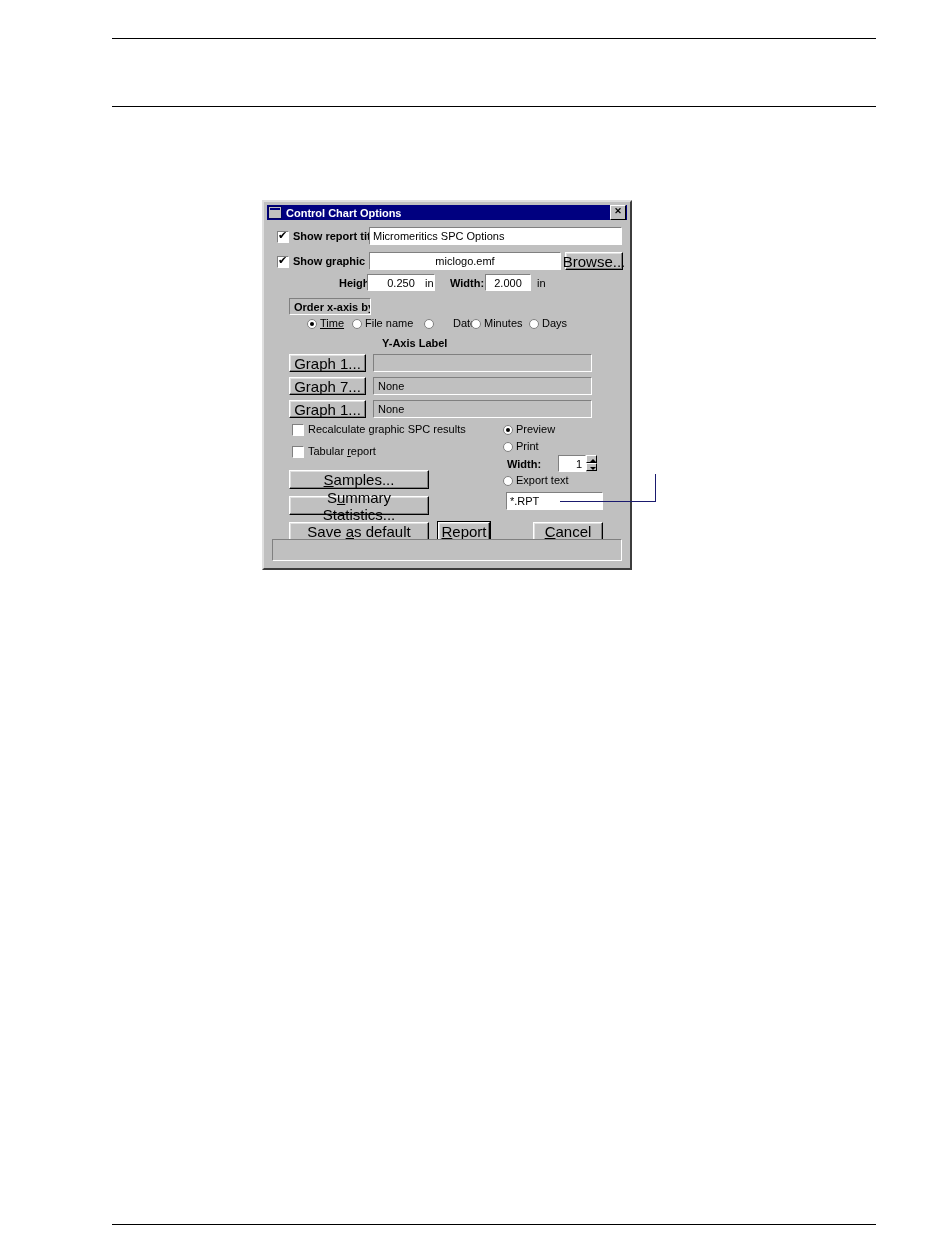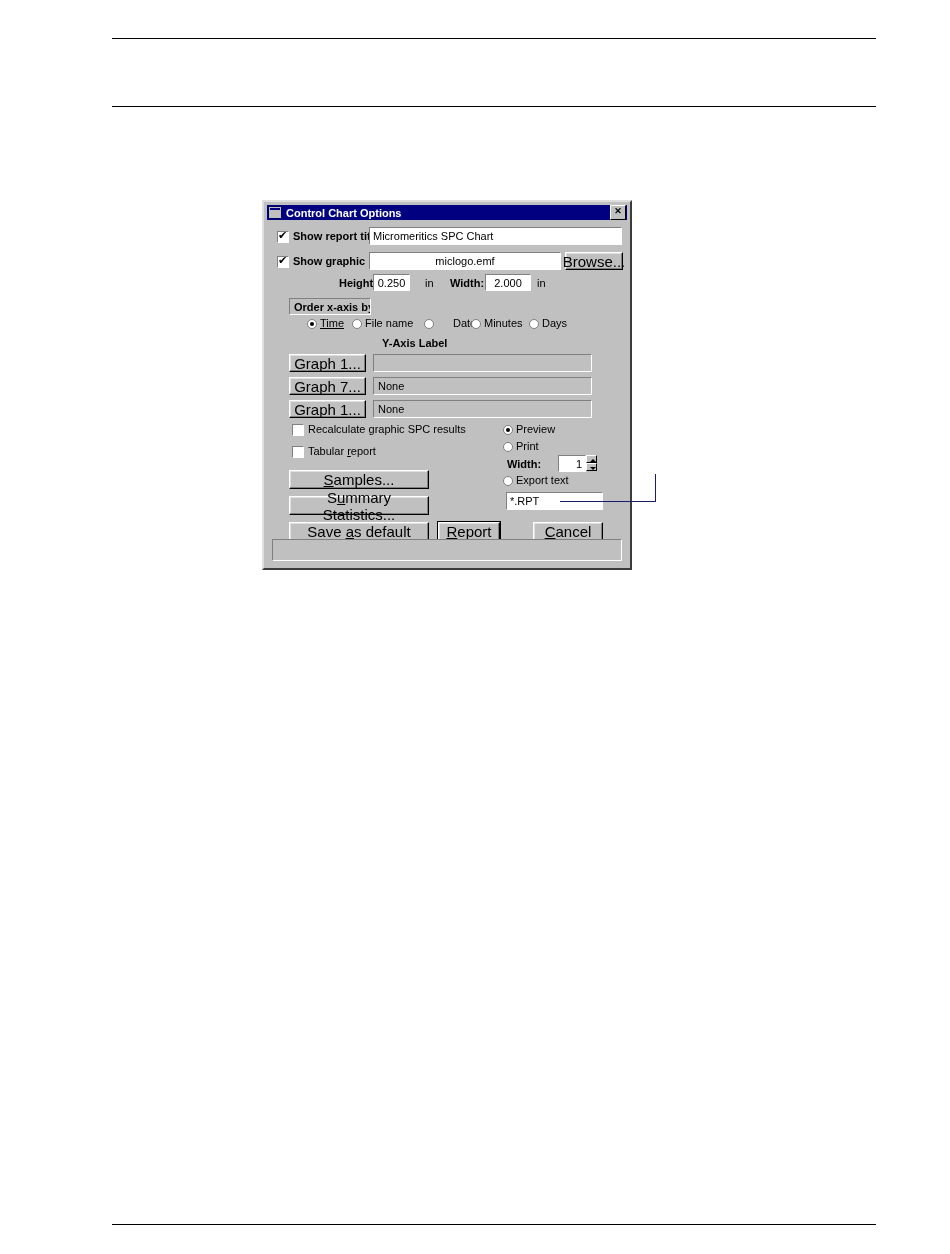--- a/index.html
+++ b/index.html
@@ -264,31 +264,31 @@
   <div class="titlebar">
     <span class="title-icon"></span>
     <span class="titlebar-text">Control Chart Options</span>
     <span class="title-close">✕</span>
   </div>
 
   <div class="client">
 
     <div class="chk checked" style="left:10px; top:9px;"></div>
     <div class="lbl" style="left:26px; top:8px; font-weight:bold;">Show report title</div>
-    <div class="field" style="position:absolute; left:102px; top:5px; width:253px; height:18px;">Micromeritics SPC Chart</div>
+    <div class="field" style="position:absolute; left:102px; top:5px; width:253px; height:18px;">Micromeritics SPC Options</div>
 
     <div class="chk checked" style="left:10px; top:34px;"></div>
     <div class="lbl" style="left:26px; top:33px; font-weight:bold;">Show graphic</div>
     <div class="field" style="position:absolute; left:102px; top:30px; width:192px; height:18px;text-align:center;">miclogo.emf</div>
     <div class="btn" style="position:absolute; left:298px; top:30px; width:58px; height:18px;">
       <span>Browse...</span>
     </div>
 
     <div class="lbl" style="left:72px; top:55px; font-weight:bold;">Height:</div>
-    <div class="field" style="position:absolute; left:106px; top:52px; width:37px; height:17px; text-align:center;">0.250</div>
+    <div class="field" style="position:absolute; left:100px; top:52px; width:68px; height:17px; text-align:center;">0.250</div>
     <div class="lbl" style="left:158px; top:55px;">in</div>
     <div class="lbl" style="left:183px; top:55px; font-weight:bold;">Width:</div>
     <div class="field" style="position:absolute; left:218px; top:52px; width:46px; height:17px; text-align:center;">2.000</div>
     <div class="lbl" style="left:270px; top:55px;">in</div>
 
     <div class="sunken-label" style="position:absolute; left:22px; top:76px; width:82px; height:17px; font-weight:bold;">Order x-axis by</div>
 
     <div class="radio sel" style="left:40px; top:97px;"></div>
     <div class="lbl" style="left:53px; top:95px;"><span class="u">Time</span></div>
 
@@ -348,21 +348,21 @@
     <div class="btn" style="position:absolute; left:22px; top:248px; width:140px; height:19px;">
       <span><span class="u">S</span>amples...</span>
     </div>
     <div class="btn" style="position:absolute; left:22px; top:274px; width:140px; height:19px;">
       <span>S<span class="u">u</span>mmary Statistics...</span>
     </div>
 
     <div class="btn" style="position:absolute; left:22px; top:300px; width:140px; height:19px;">
       <span>Save <span class="u">a</span>s default</span>
     </div>
-    <div class="btn default" style="position:absolute; left:171px; top:300px; width:62px; height:19px;justify-content:center;">
+    <div class="btn default" style="position:absolute; left:171px; top:300px; width:52px; height:19px;justify-content:center;">
       <span><span class="u">R</span>eport</span>
     </div>
     <div class="btn" style="position:absolute; left:266px; top:300px; width:70px; height:19px;">
       <span><span class="u">C</span>ancel</span>
     </div>
 
     <div class="statusbar"></div>
   </div>
 </div>
 

